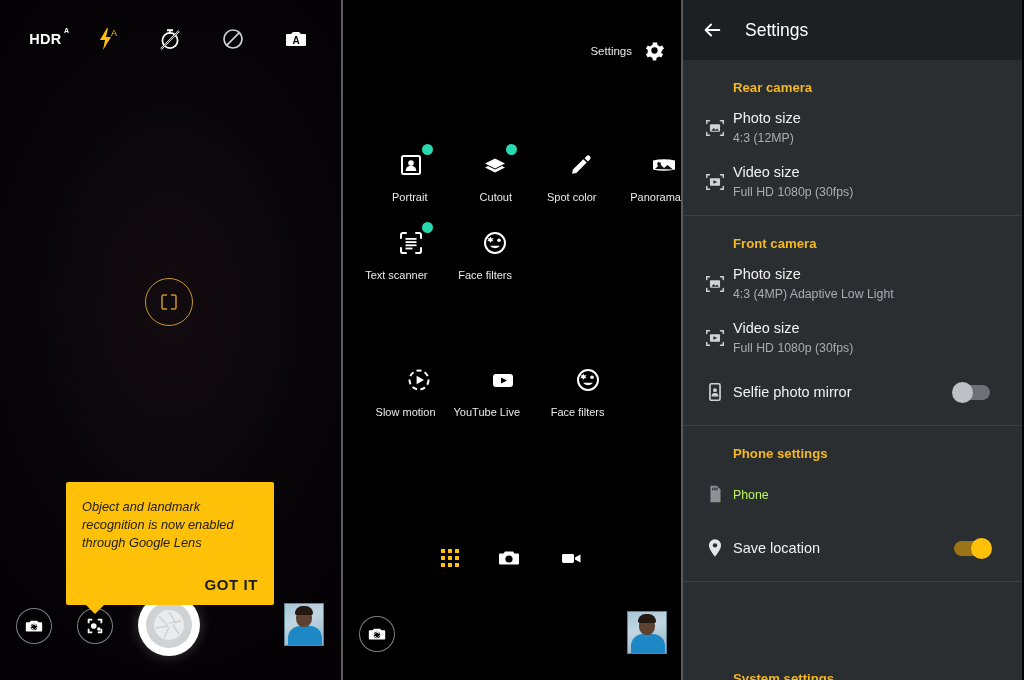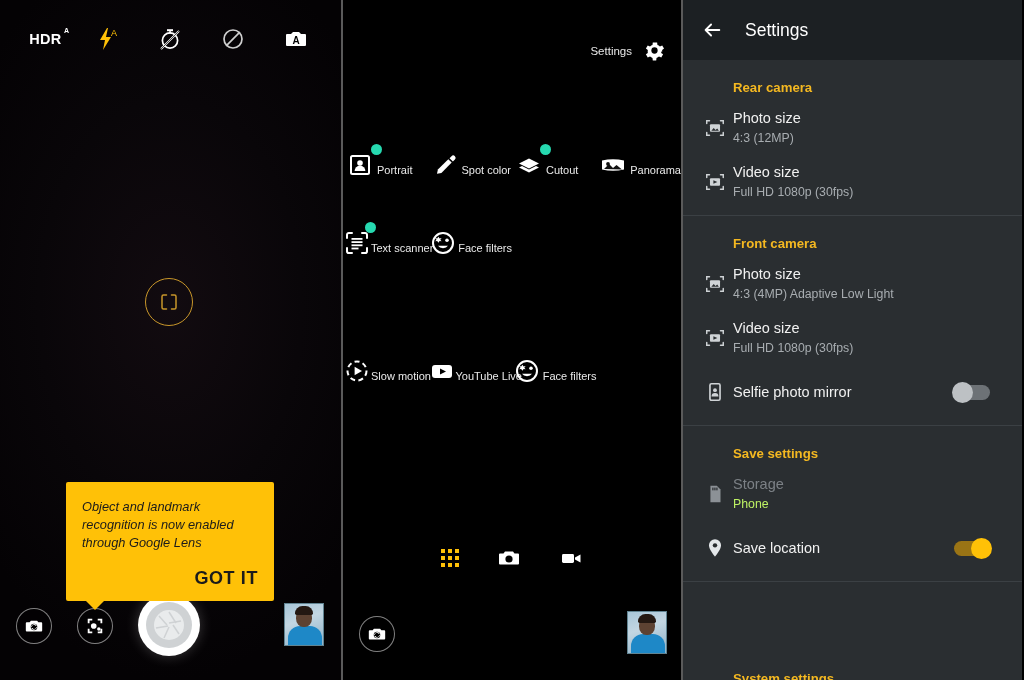--- a/index.html
+++ b/index.html
@@ -30,22 +30,22 @@
     display:flex; align-items:center; justify-content:center; z-index: 5;
   }
 
   
   .tooltip {
     position: absolute; left: 66px; top: 482px; width: 208px;
     background: #FFC107; border-radius: 2px; padding: 16px 16px 10px 16px; z-index: 20;
   }
   .tooltip .tt-text { color:#1b1b1b; font-size: 12.8px; line-height: 18px; font-style: italic; }
   .tooltip .tt-btn {
-    margin-top: 16px; text-align: right; color:#1b1b1b;
-    font-size: 18px; font-weight: bold; letter-spacing: .6px; padding-bottom: 2px;
+    margin-top: 24px; text-align: right; color:#1b1b1b;
+    font-size: 15px; font-weight: bold; letter-spacing: .6px; padding-bottom: 2px;
   }
   .tooltip .tt-tail {
     position:absolute; left: 20px; bottom: -9px; width: 0; height: 0;
     border-left: 9px solid transparent; border-right: 9px solid transparent;
     border-top: 9px solid #FFC107;
   }
 
   .btmbar { position:absolute; left:0; right:0; bottom:0; height: 88px; z-index: 15; }
   .circ-btn {
     position:absolute; width: 36px; height: 36px; border-radius:50%;
@@ -69,21 +69,21 @@
   .thumb .head { position:absolute; left:11px; top:4px; width:16px; height:19px; border-radius:50% 50% 45% 45%; background:#5d4232; }
   .thumb .hair { position:absolute; left:10px; top:2px; width:18px; height:9px; border-radius:9px 9px 2px 2px; background:#241812; }
   .thumb .body { position:absolute; left:3px; bottom:0; width:34px; height:19px; border-radius:12px 12px 0 0; background:#1e88c7; }
 
   
   .panel2 { position: relative; width: 342px; height: 680px; background: #000; border-left: 2px solid #5a5a5a; border-right: 2px solid #5a5a5a; }
   .p2-settings { position:absolute; right: 16px; top: 40px; display:flex; align-items:center; gap: 12px; }
   .p2-settings .lbl { color:#e8e8e8; font-size: 11.5px; }
   .sect-title { position:absolute; color:#FFC107; font-size: 13px; font-weight: bold; letter-spacing:.2px; }
   .mode-grid { position:absolute; left: 0; width: 100%; display:flex; }
-  .mode { width: 25%; display:flex; align-items:center; }
+  .mode { width: 25%; display:flex; flex-direction:column; align-items:flex-end; }
   .mode .ico { position: relative; width: 34px; height: 34px; display:flex; align-items:center; justify-content:center; }
   .mode .badge { position:absolute; right:-5px; top:-4px; width:11px; height:11px; border-radius:50%; background:#26D9B0; }
   .mode .mlbl { margin-top: 9px; color:#eaeaea; font-size: 11px; white-space:nowrap; }
   .p2-tabs { position:absolute; left:0; width:100%; bottom: 110px; display:flex; align-items:center; justify-content:center; gap: 38px; }
   .grid9 { display:grid; grid-template-columns: repeat(3, 4px); grid-template-rows: repeat(3, 4px); gap: 3px; }
   .grid9 i { display:block; width:4px; height:4px; background:#FFC107; }
   .p2-btm { position:absolute; left:0; right:0; bottom:0; height: 80px; }
 
   
   .panel3 { position: relative; width: 339px; height: 680px; background: #2a2e31; overflow:hidden; }
@@ -220,35 +220,35 @@
             <circle cx="14" cy="12" r="2.8" fill="#fff"></circle>
             <path d="M8.6 20 a5.4 5.4 0 0 1 10.8 0 z" fill="#fff"></path>
           </svg>
           <span class="badge"></span>
         </div>
         <div class="mlbl">Portrait</div>
       </div>
       <div class="mode">
         <div class="ico">
           <svg width="28" height="28" viewBox="0 0 28 28">
+            <path d="M14 17.6 L4 12.6 L14 7.6 L24 12.6 Z" fill="#fff"></path>
+            <path d="M14 21.4 L4 16.4 L7 14.9 L14 18.4 L21 14.9 L24 16.4 Z" fill="#fff"></path>
+          </svg>
+          <span class="badge"></span>
+        </div>
+        <div class="mlbl">Cutout</div>
+      </div>
+      <div class="mode">
+        <div class="ico">
+          <svg width="28" height="28" viewBox="0 0 28 28">
             <path d="M20.5 5.2a2.4 2.4 0 0 1 3.4 3.4l-2 2-3.4-3.4z" fill="#fff"></path>
             <path d="M17.3 8.2 L20.7 11.6 L10.4 21.9 L6 22.8 L6.9 18.4 Z" fill="#fff"></path>
           </svg>
         </div>
         <div class="mlbl">Spot color</div>
-      </div>
-      <div class="mode">
-        <div class="ico">
-          <svg width="28" height="28" viewBox="0 0 28 28">
-            <path d="M14 17.6 L4 12.6 L14 7.6 L24 12.6 Z" fill="#fff"></path>
-            <path d="M14 21.4 L4 16.4 L7 14.9 L14 18.4 L21 14.9 L24 16.4 Z" fill="#fff"></path>
-          </svg>
-          <span class="badge"></span>
-        </div>
-        <div class="mlbl">Cutout</div>
       </div>
       <div class="mode">
         <div class="ico">
           <svg width="28" height="28" viewBox="0 0 28 28">
             <path d="M3 9.5 q11 -2.5 22 0 v9 q-11 2.5 -22 0 z" fill="#fff"></path>
             <circle cx="9" cy="13" r="1.9" fill="#111"></circle>
             <path d="M5 18 l5-5 4 4 3.5-3 5.5 4.5 z" fill="#111"></path>
           </svg>
         </div>
         <div class="mlbl">Panorama</div>
@@ -279,21 +279,21 @@
           </svg>
         </div>
         <div class="mlbl">Face filters</div>
       </div>
       <div class="mode"></div>
       <div class="mode"></div>
     </div>
 
     <div class="sect-title" style="left:362px; top:322px;">Video modes</div>
 
-    <div class="mode-grid" style="top:354px;">
+    <div class="mode-grid" style="top:363px;margin-left:8px;">
       <div class="mode">
         <div class="ico">
           <svg width="28" height="28" viewBox="0 0 28 28">
             <circle cx="14" cy="14" r="9.5" fill="none" stroke="#fff" stroke-width="2" stroke-dasharray="5 3.4"></circle>
             <path d="M11.6 9.8 L19 14 L11.6 18.2 z" fill="#fff"></path>
           </svg>
         </div>
         <div class="mlbl">Slow motion</div>
       </div>
       <div class="mode">
@@ -432,32 +432,31 @@
       </div>
       <div class="s-txt">
         <div class="s-main">Selfie photo mirror</div>
       </div>
       <div class="toggle off">
         <span class="knob"></span>
       </div>
     </div>
     <div class="s-div"></div>
 
-    <div class="s-group-title">Save settings</div>
+    <div class="s-group-title">Phone settings</div>
     <div class="s-row disabled">
       <div class="s-ico">
         <svg width="22" height="22" viewBox="0 0 24 24">
           <path d="M7 3h7l4 4v14H7z" fill="#8c9196"></path>
           <rect x="9" y="5" width="1.4" height="3" fill="#2a2e31"></rect>
           <rect x="11.2" y="5" width="1.4" height="3" fill="#2a2e31"></rect>
           <rect x="13.4" y="5" width="1.4" height="3" fill="#2a2e31"></rect>
         </svg>
       </div>
       <div class="s-txt">
-        <div class="s-main">Storage</div>
         <div class="s-sub">Phone</div>
       </div>
     </div>
     <div class="s-row">
       <div class="s-ico">
         <svg width="22" height="22" viewBox="0 0 24 24">
           <path d="M12 2.5a6.6 6.6 0 0 0-6.6 6.6c0 4.9 6.6 12.4 6.6 12.4s6.6-7.5 6.6-12.4A6.6 6.6 0 0 0 12 2.5z" fill="#e4e7ea"></path>
           <circle cx="12" cy="9.1" r="2.4" fill="#2a2e31"></circle>
         </svg>
       </div>

